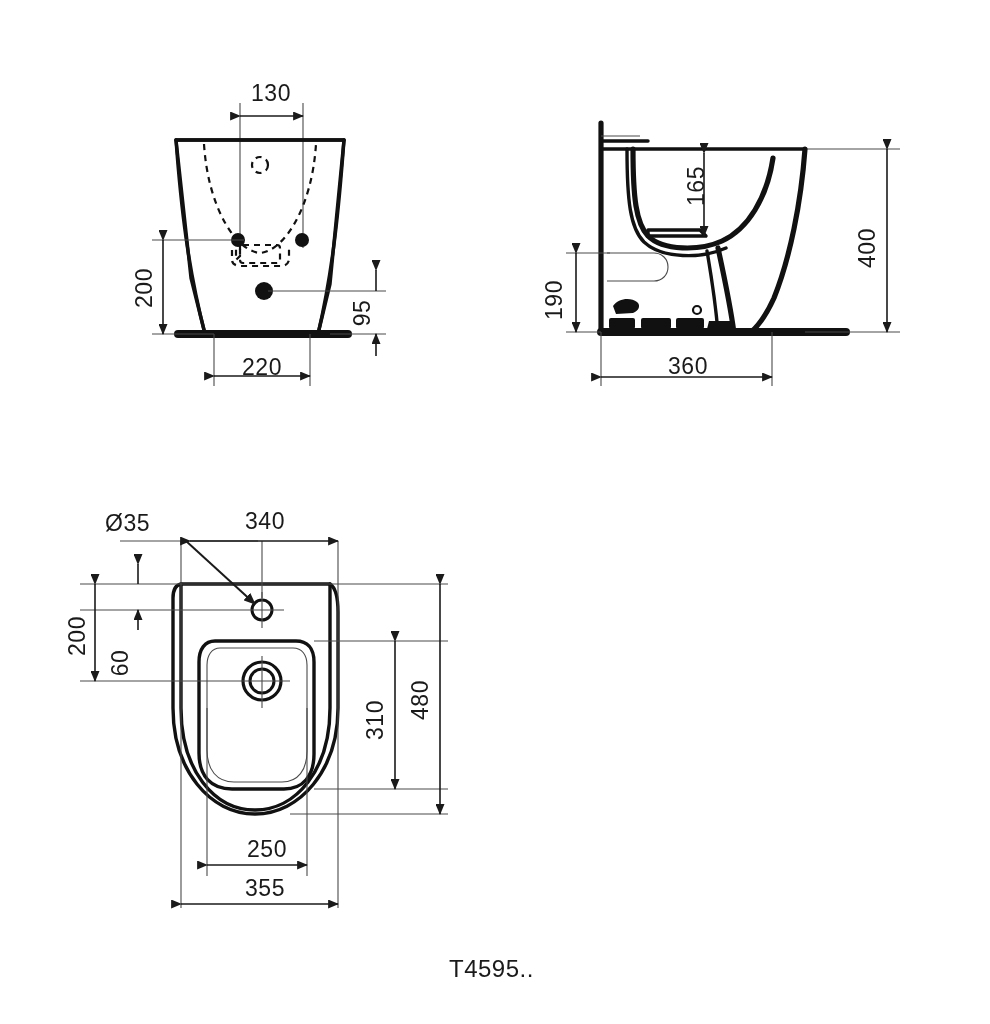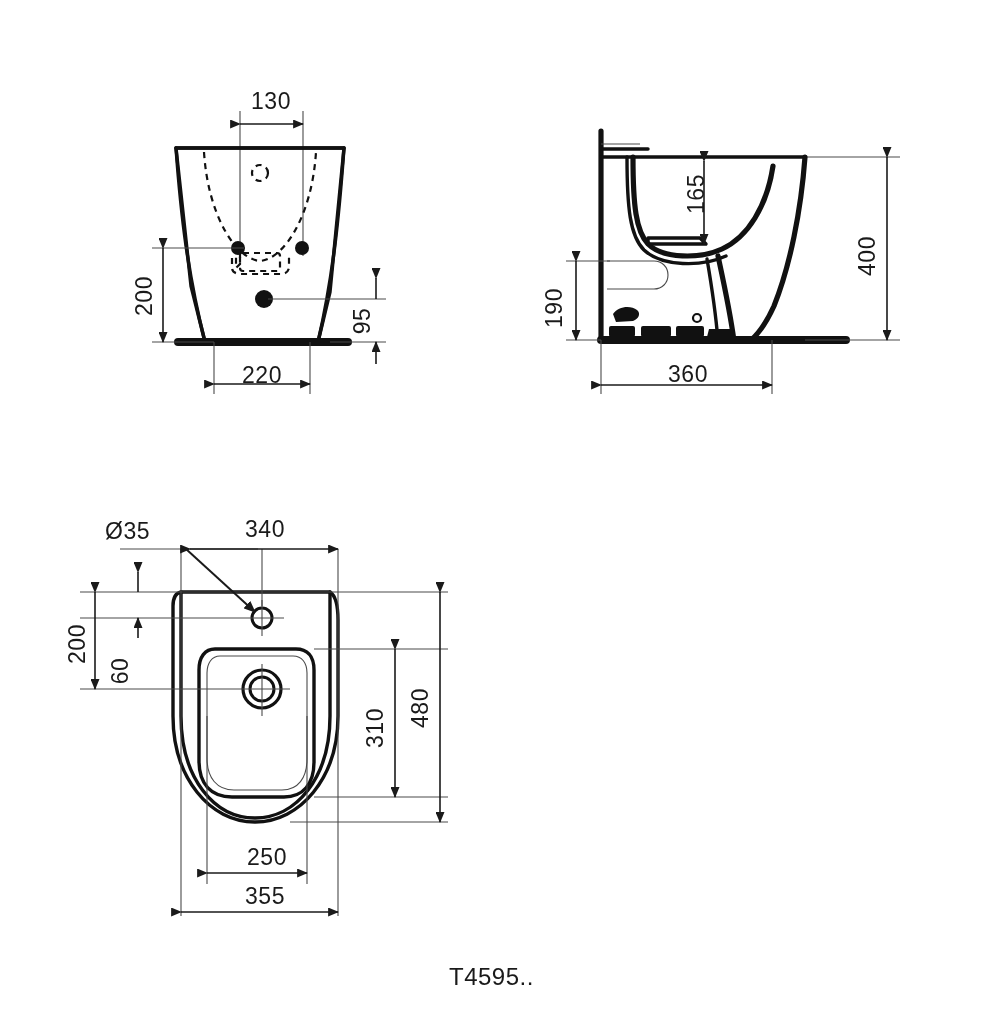--- a/index.html
+++ b/index.html
@@ -4,21 +4,21 @@
 <title>Technical Drawing</title>
 <style>
   html,body{margin:0;padding:0;background:#ffffff;}
   body{
     width:990px;height:1024px;
     font-family:"Liberation Sans", sans-serif;
     color:#1a1a1a;
     overflow:hidden;
     position:relative;
   }
-  #sheet{position:absolute;left:0;top:16px;width:990px;height:760px;}
+  #sheet{position:absolute;left:0;top:8px;width:990px;height:760px;}
   #sheet svg{display:block;}
   .dimtext{
     font-family:"Liberation Sans", sans-serif;
     font-size:23px;
     font-weight:400;
     fill:#1a1a1a;
     letter-spacing:0.5px;
   }
   .partlabel{
     font-family:"Liberation Sans", sans-serif;

